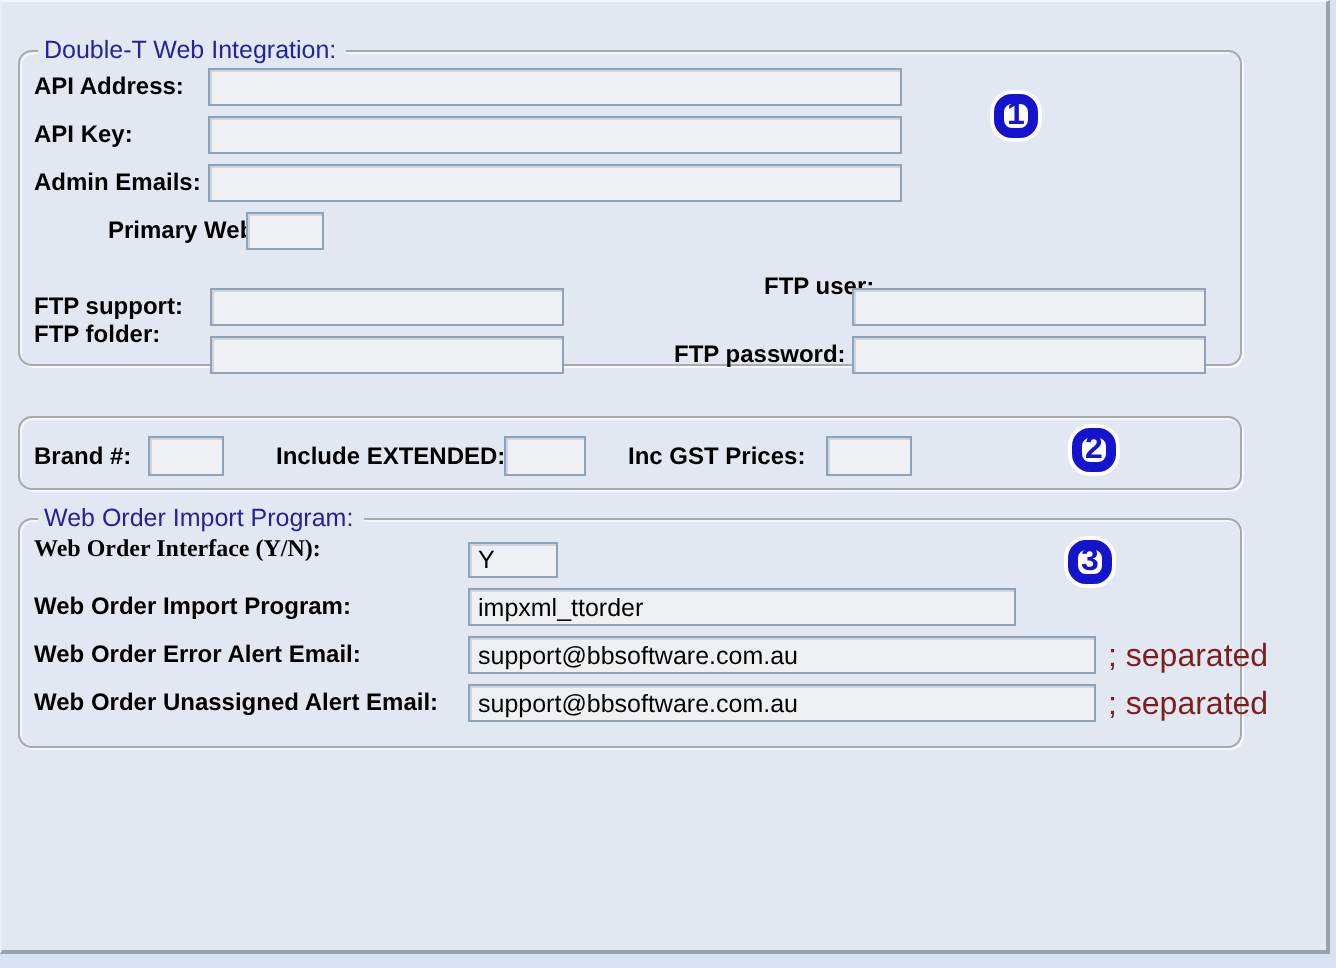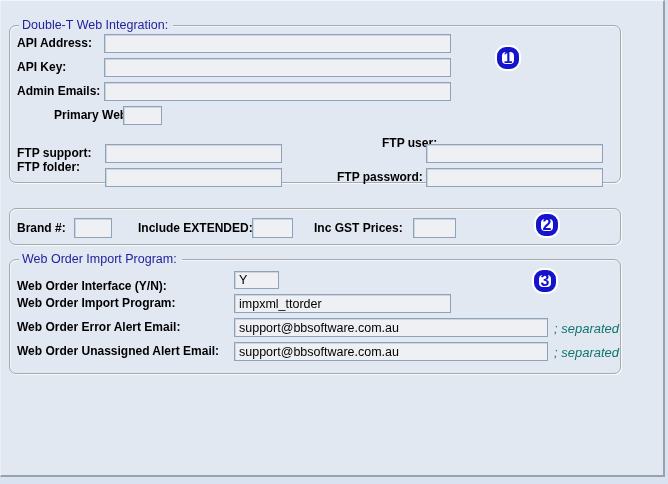--- a/index.html
+++ b/index.html
@@ -60,23 +60,22 @@
     border-radius:9px;
     box-shadow:0 0 0 2px #ffffff;
     color:#1414cf;
     font-size:16px;
     font-weight:bold;
     display:flex; align-items:center; justify-content:center;
     line-height:1;
   }
   .note {
     position:absolute;
-    font-size:13px;
-    font-style:italic;
-    color:#0f766e;
+    font-size:16px;
+    color:#7f1d1d;
     line-height:19px;
     white-space:nowrap;
   }
 </style>
 </head>
 <body>
 
 <div class="panel">
 
   <div class="groupbox" style="left:8px; top:24px; width:612px; height:158px;">
@@ -119,25 +118,25 @@
 
     <div class="lbl" style="left:304px; top:9px; line-height:20px;">Inc GST Prices:</div>
     <input class="tb" style="left: 403px; top: 9px; width: 43px; height: 20px;" value="">
   </div>
 
   <div class="badge" style="left:535px; top:213px;">2</div>
 
   <div class="groupbox" style="left:8px; top:258px; width:612px; height:115px;">
     <div class="legend">Web Order Import Program:</div>
 
-    <div class="lbl" style="left:7px; top:17px;">Web Order Interface (Y/N):</div>
+    <div class="lbl" style="left:7px; top:5px;font-family:Liberation Serif, serif;">Web Order Interface (Y/N):</div>
     <input class="tb" style="left: 224px; top: 11px; width: 45px; height: 18px;" value="Y">
 
     <div class="lbl" style="left:7px; top:34px;">Web Order Import Program:</div>
-    <input class="tb" style="left: 224px; top: 34px; width: 217px; height: 19px;" value="impxml_ttorder">
+    <input class="tb" style="left: 224px; top: 34px; width: 274px; height: 19px;" value="impxml_ttorder">
 
     <div class="lbl" style="left:7px; top:58px;">Web Order Error Alert Email:</div>
     <input class="tb" style="left: 224px; top: 58px; width: 314px; height: 19px;" value="support@bbsoftware.com.au">
     <div class="note" style="left:544px; top:59px;">; separated</div>
 
     <div class="lbl" style="left:7px; top:82px;">Web Order Unassigned Alert Email:</div>
     <input class="tb" style="left: 224px; top: 82px; width: 314px; height: 19px;" value="support@bbsoftware.com.au">
     <div class="note" style="left:544px; top:83px;">; separated</div>
   </div>
 

